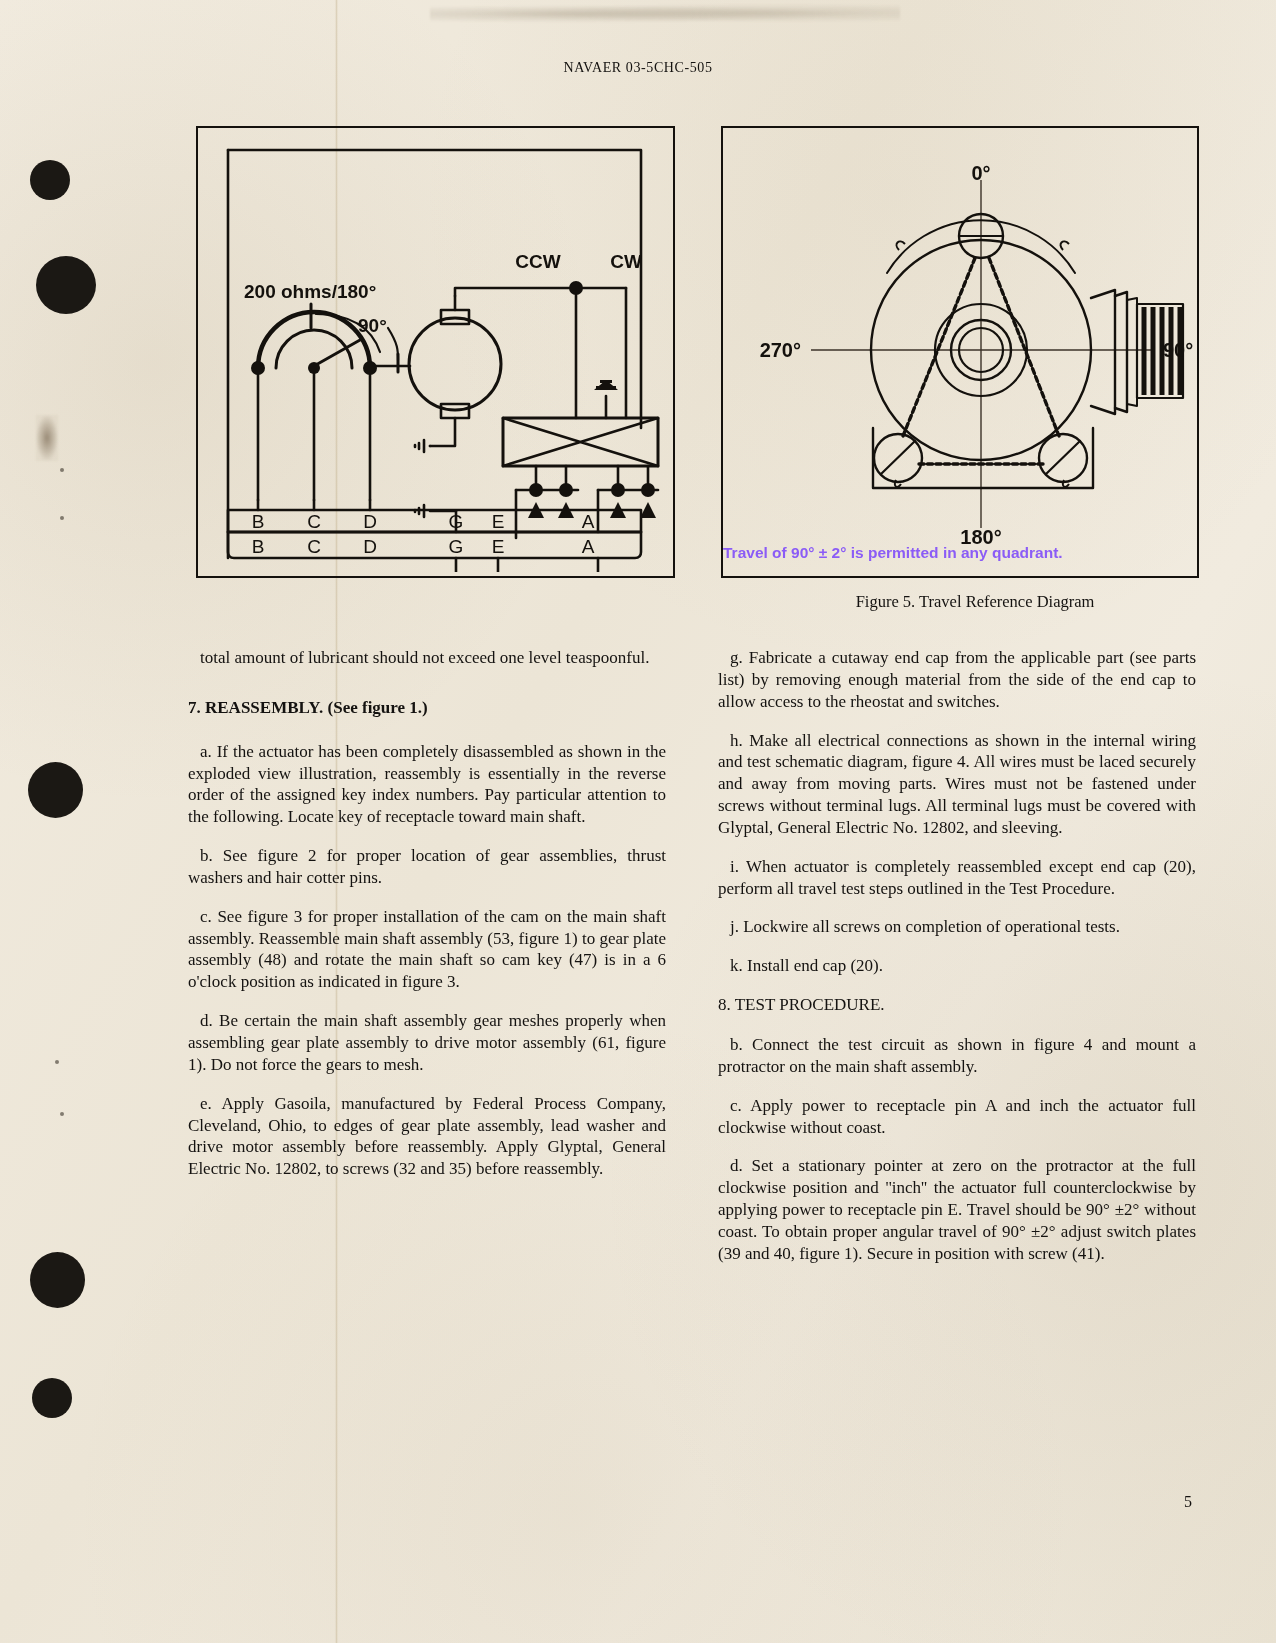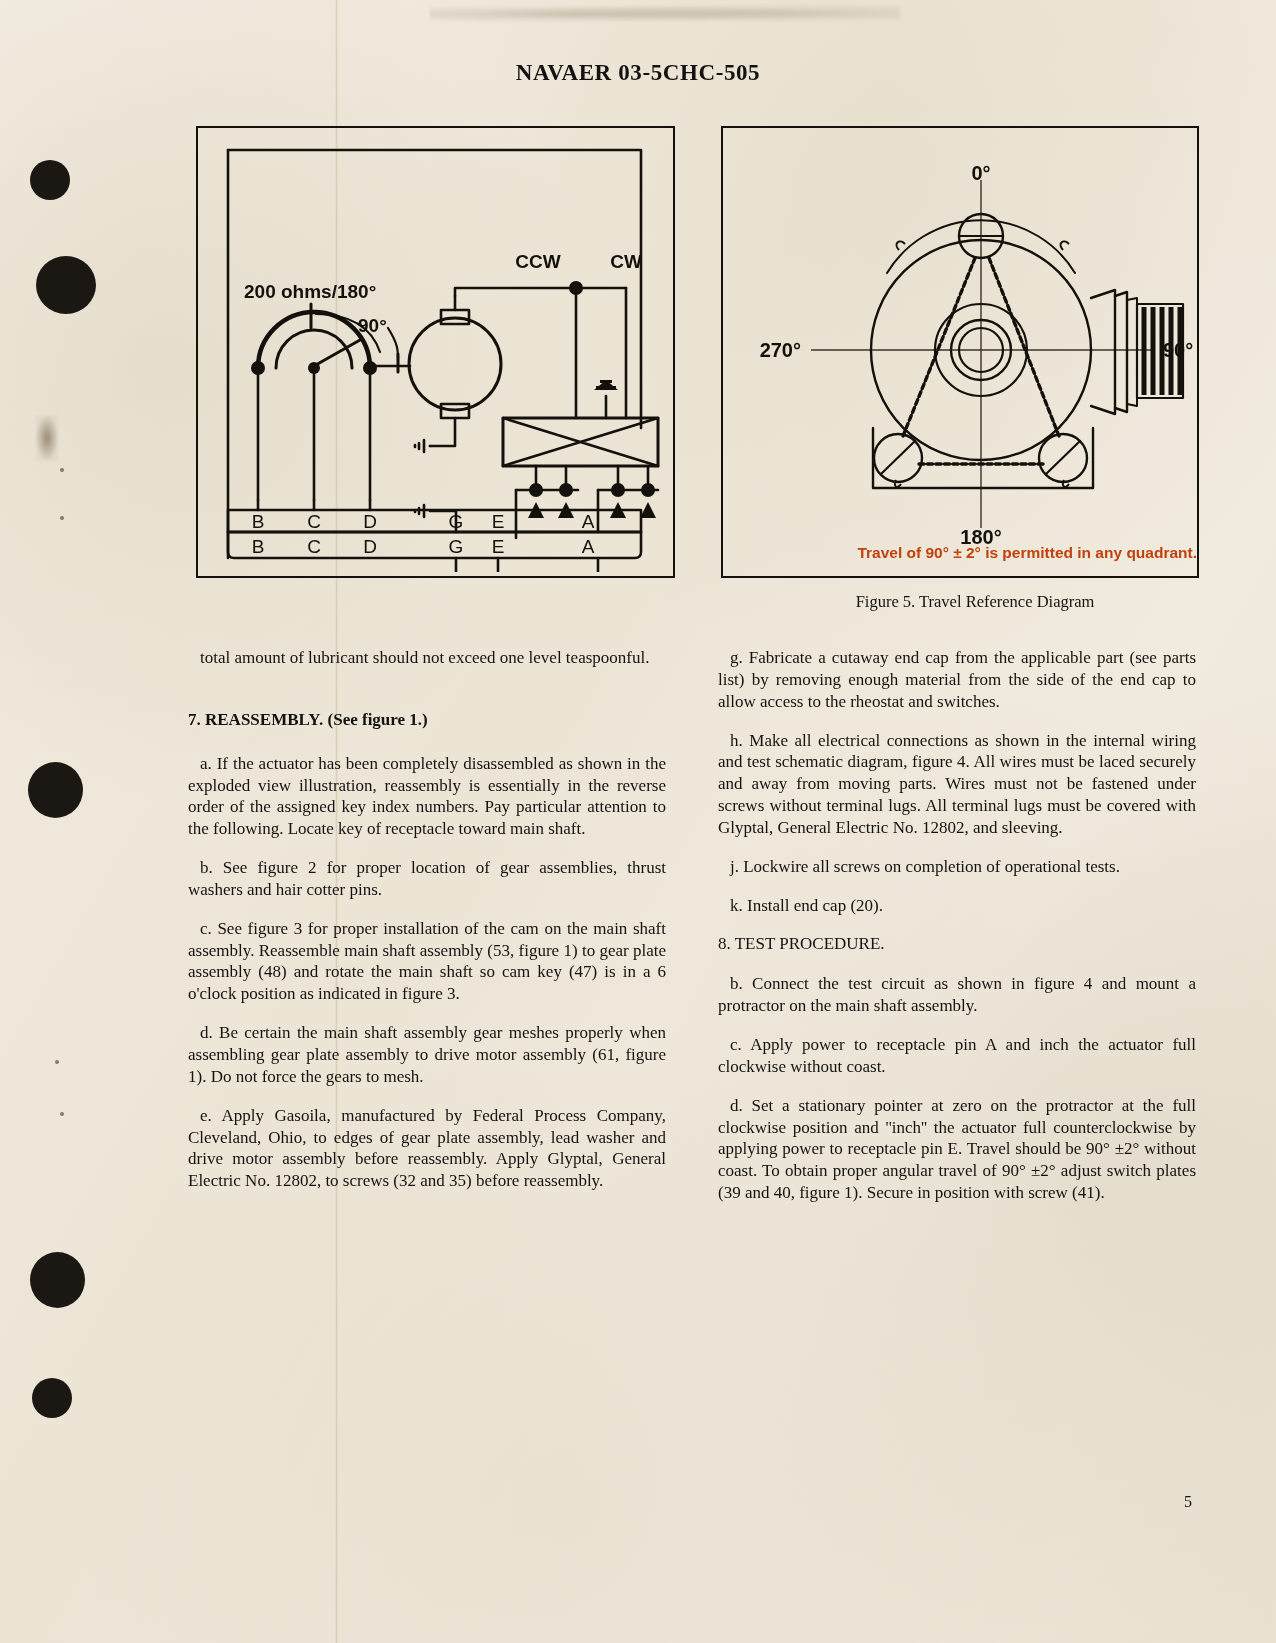--- a/index.html
+++ b/index.html
@@ -39,21 +39,21 @@
     background:radial-gradient(ellipse, rgba(90,70,45,.55), rgba(120,100,70,.05) 72%);
     filter:blur(1.3px);}
   .dot{position:absolute;width:4px;height:4px;border-radius:50%;background:#3b342a;opacity:.6;}
 
   .page{position:absolute;inset:0;}
 
   .header{
     position:absolute;top:60px;left:0;width:100%;
     text-align:center;
     font-family:"Liberation Serif", serif;
-    font-weight:bold;font-size:23px;letter-spacing:.6px;
+    font-weight:normal;font-size:14px;letter-spacing:.6px;
   }
 
   
   .fig-row{position:absolute;top:126px;left:196px;width:1000px;height:448px;}
   .fig-box{position:absolute;border:2.4px solid #14110d;background:transparent;}
   #fig4-box{left:0;top:0;width:475px;height:448px;}
   #fig5-box{left:525px;top:0;width:474px;height:448px;}
 
   .caption{
     position:absolute;font-size:16.5px;font-family:"Liberation Serif",serif;
@@ -311,41 +311,42 @@
           <path d="M340 122 C334 116 340 110 346 116"></path>
         </g>
 
         <g font-family="Liberation Sans, sans-serif" font-weight="700" fill="#14110d">
           <text x="258" y="52" font-size="20" text-anchor="middle">0°</text>
           <text x="78" y="229" font-size="20" text-anchor="end">270°</text>
           <text x="440" y="229" font-size="20" text-anchor="start">90°</text>
           <text x="258" y="416" font-size="20" text-anchor="middle">180°</text>
         </g>
       </svg>
-      <div style="position:absolute;left:0;bottom:14px;width:100%;text-align:right;
-                  font-family:'Liberation Sans',sans-serif;font-size:15.5px;font-weight:600;color:#c2410c;">Travel of 90° ± 2° is permitted in any quadrant.</div>
+      <div style="position:absolute;left:0;bottom:14px;width:100%;text-align:left;
+                  font-family:'Liberation Sans',sans-serif;font-size:15.5px;font-weight:600;color:#8b5cf6;">Travel of 90° ± 2° is permitted in any quadrant.</div>
     </div>
 
   </div>
 
   <div class="caption" id="cap5">Figure 5.  Travel Reference Diagram</div>
 
   <div class="col" id="col-left">
     <p>total amount of lubricant should not exceed one level teaspoonful.</p>
-    <p class="head bold" style="margin-top:40px;margin-bottom:22px;">7. REASSEMBLY.  (See figure 1.)</p>
+    <p class="head bold" style="margin-top:28px;margin-bottom:22px;">7. REASSEMBLY.  (See figure 1.)</p>
     <p>a. If the actuator has been completely disassembled as shown in the exploded view illustration, reassembly is essentially in the reverse order of the assigned key index numbers.  Pay particular attention to the following.  Locate key of receptacle toward main shaft.</p>
     <p>b. See figure 2 for proper location of gear assemblies, thrust washers and hair cotter pins.</p>
     <p>c. See figure 3 for proper installation of the cam on the main shaft assembly. Reassemble main shaft assembly (53, figure 1) to gear plate assembly (48) and rotate the main shaft so cam key (47) is in a 6 o'clock position as indicated in figure 3.</p>
     <p>d. Be certain the main shaft assembly gear meshes properly when assembling gear plate assembly to drive motor assembly (61, figure 1).  Do not force the gears to mesh.</p>
     <p>e. Apply Gasoila, manufactured by Federal Process Company, Cleveland, Ohio, to edges of gear plate assembly, lead washer and drive motor assembly before reassembly.  Apply Glyptal, General Electric No. 12802, to screws (32 and 35) before reassembly.</p>
   </div>
 
   <div class="col" id="col-right">
     <p>g. Fabricate a cutaway end cap from the applicable part (see parts list) by removing enough material from the side of the end cap to allow access to the rheostat and switches.</p>
     <p>h. Make all electrical connections as shown in the internal wiring and test schematic diagram, figure 4. All wires must be laced securely and away from moving parts.  Wires must not be fastened under screws without terminal lugs.  All terminal lugs must be covered with Glyptal, General Electric No. 12802, and sleeving.</p>
+    <p>i. When actuator is completely reassembled except end cap (20), perform all travel test steps outlined in the Test Procedure.</p>
     <p>j. Lockwire all screws on completion of operational tests.</p>
     <p>k. Install end cap (20).</p>
     <p class="head" style="margin-bottom:18px;">8. TEST PROCEDURE.</p>
     <p>b. Connect the test circuit as shown in figure 4 and mount a protractor on the main shaft assembly.</p>
     <p>c. Apply power to receptacle pin A and inch the actuator full clockwise without coast.</p>
     <p>d. Set a stationary pointer at zero on the protractor at the full clockwise position and ''inch'' the actuator full counterclockwise by applying power to receptacle pin E.  Travel should be 90° ±2° without coast. To obtain proper angular travel of 90° ±2° adjust switch plates (39 and 40, figure 1). Secure in position with screw (41).</p>
   </div>
 
   <div class="pagenum">5</div>
 

